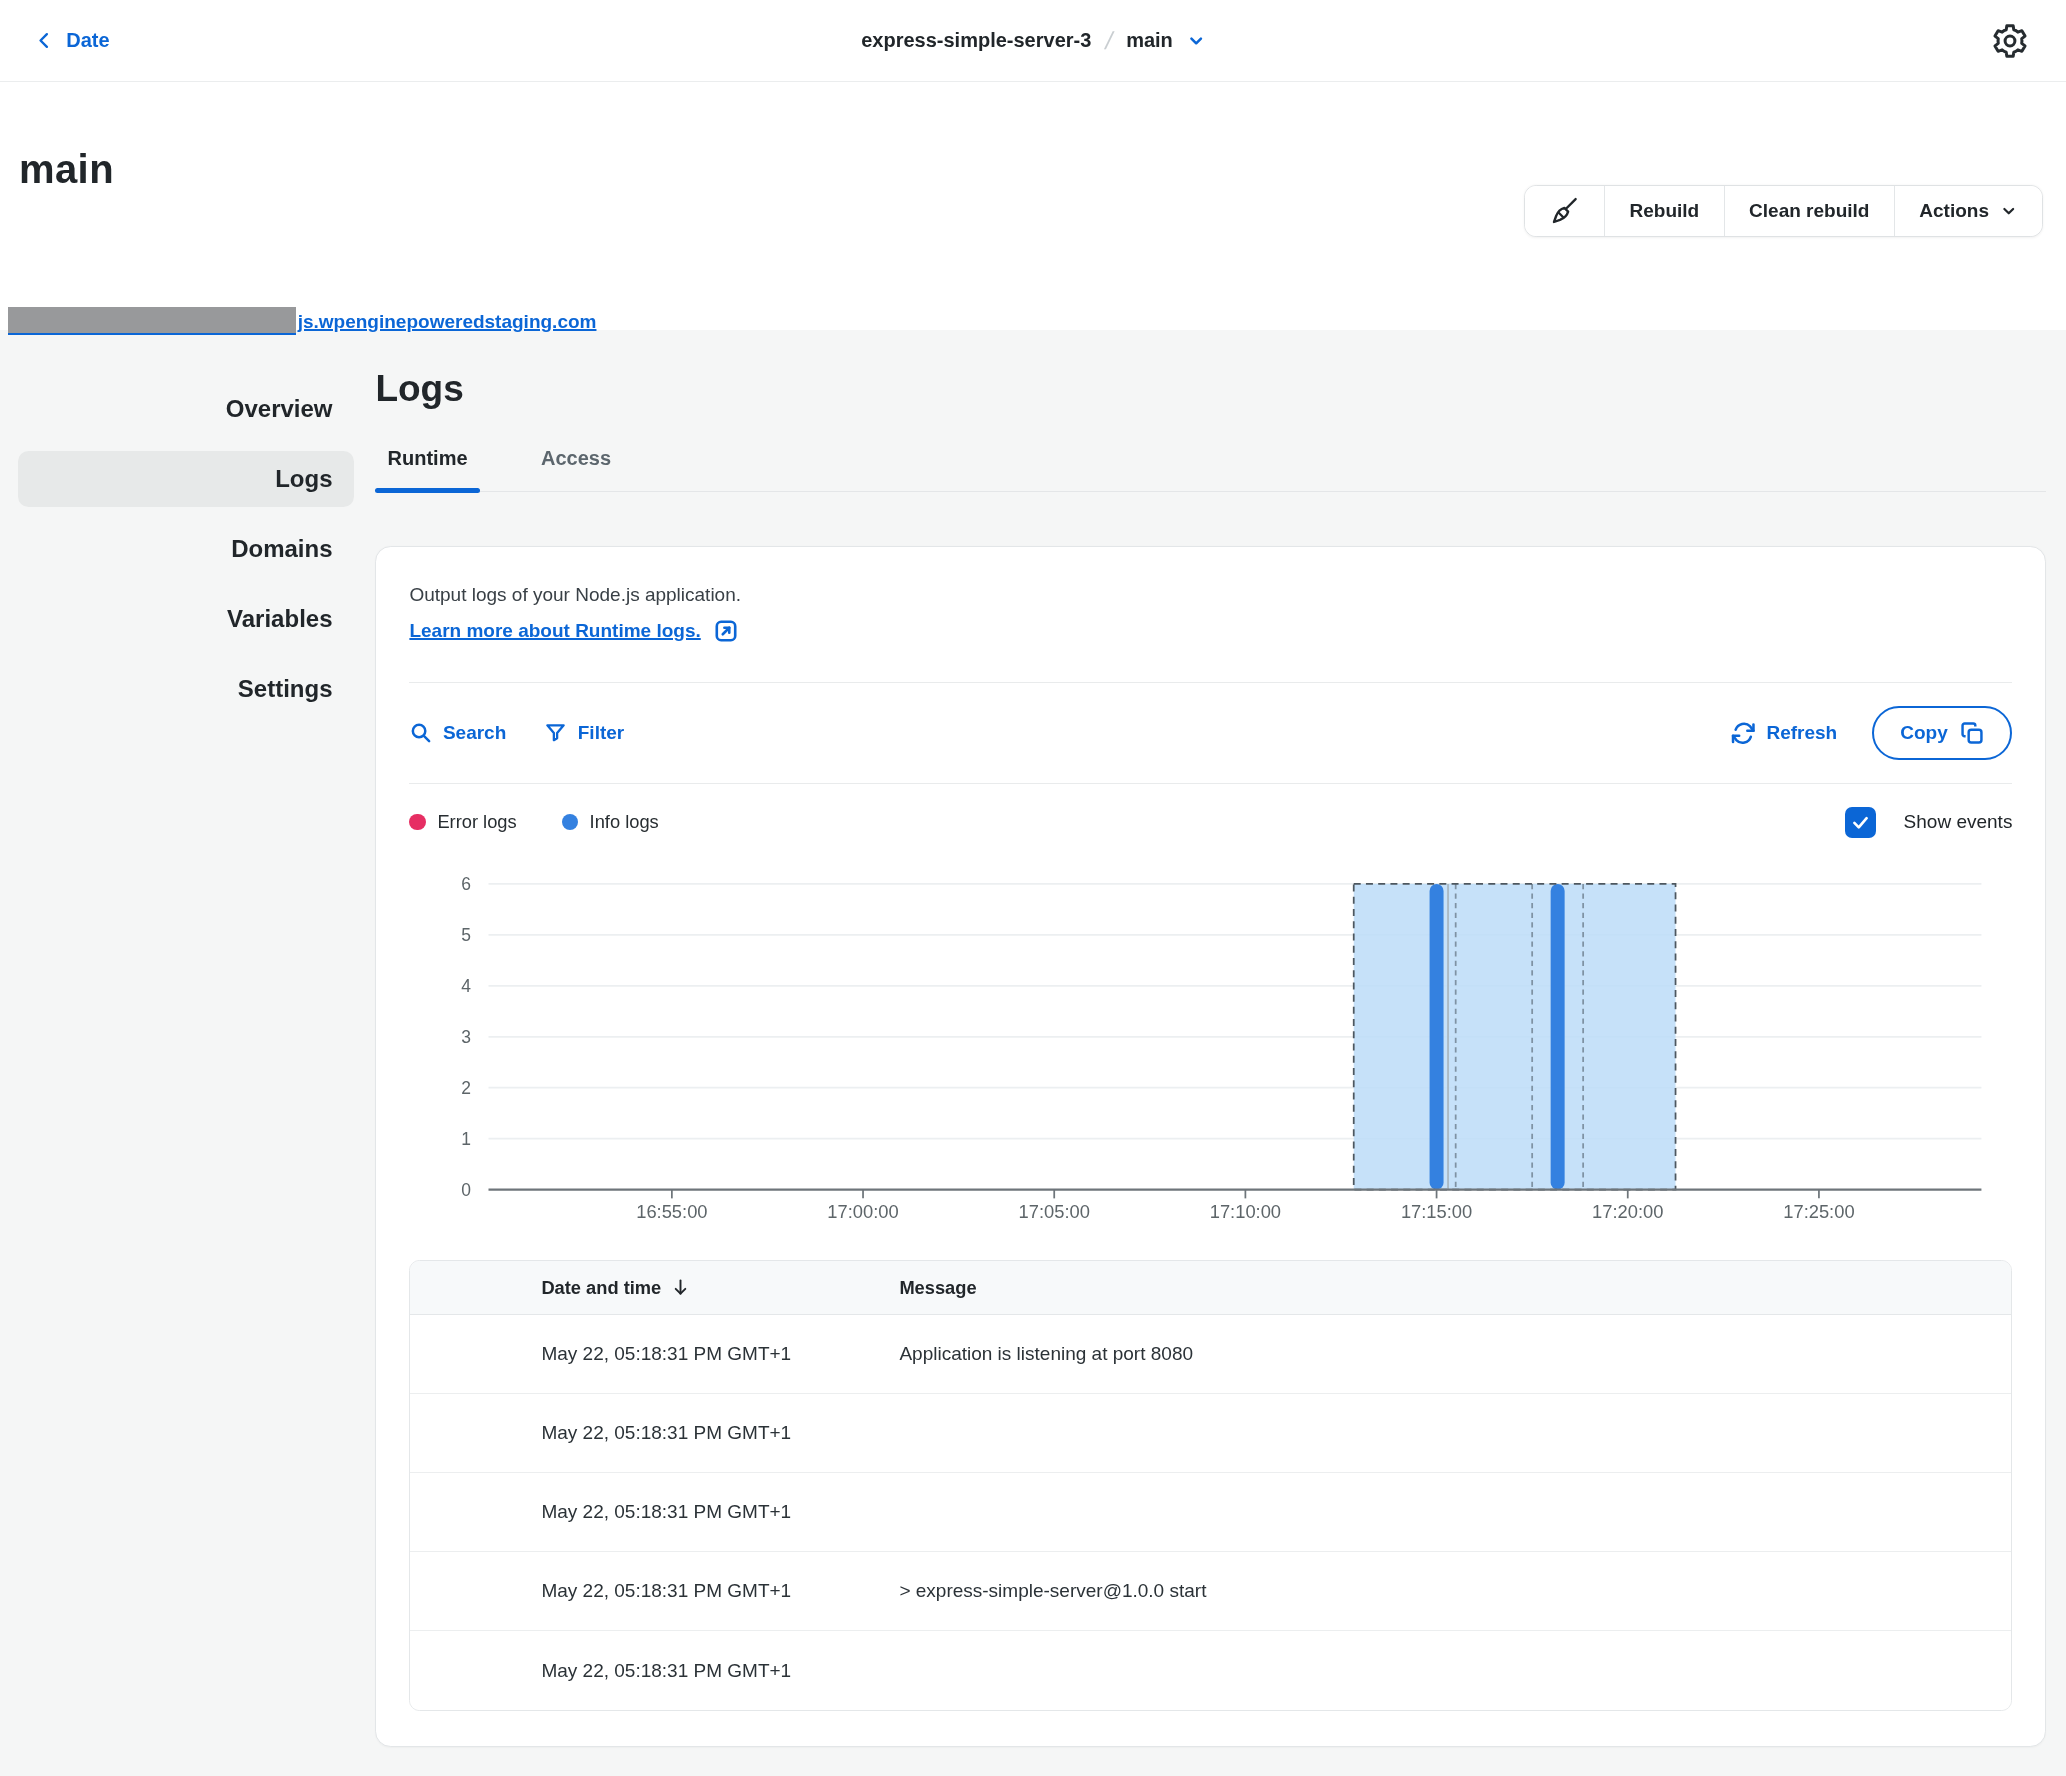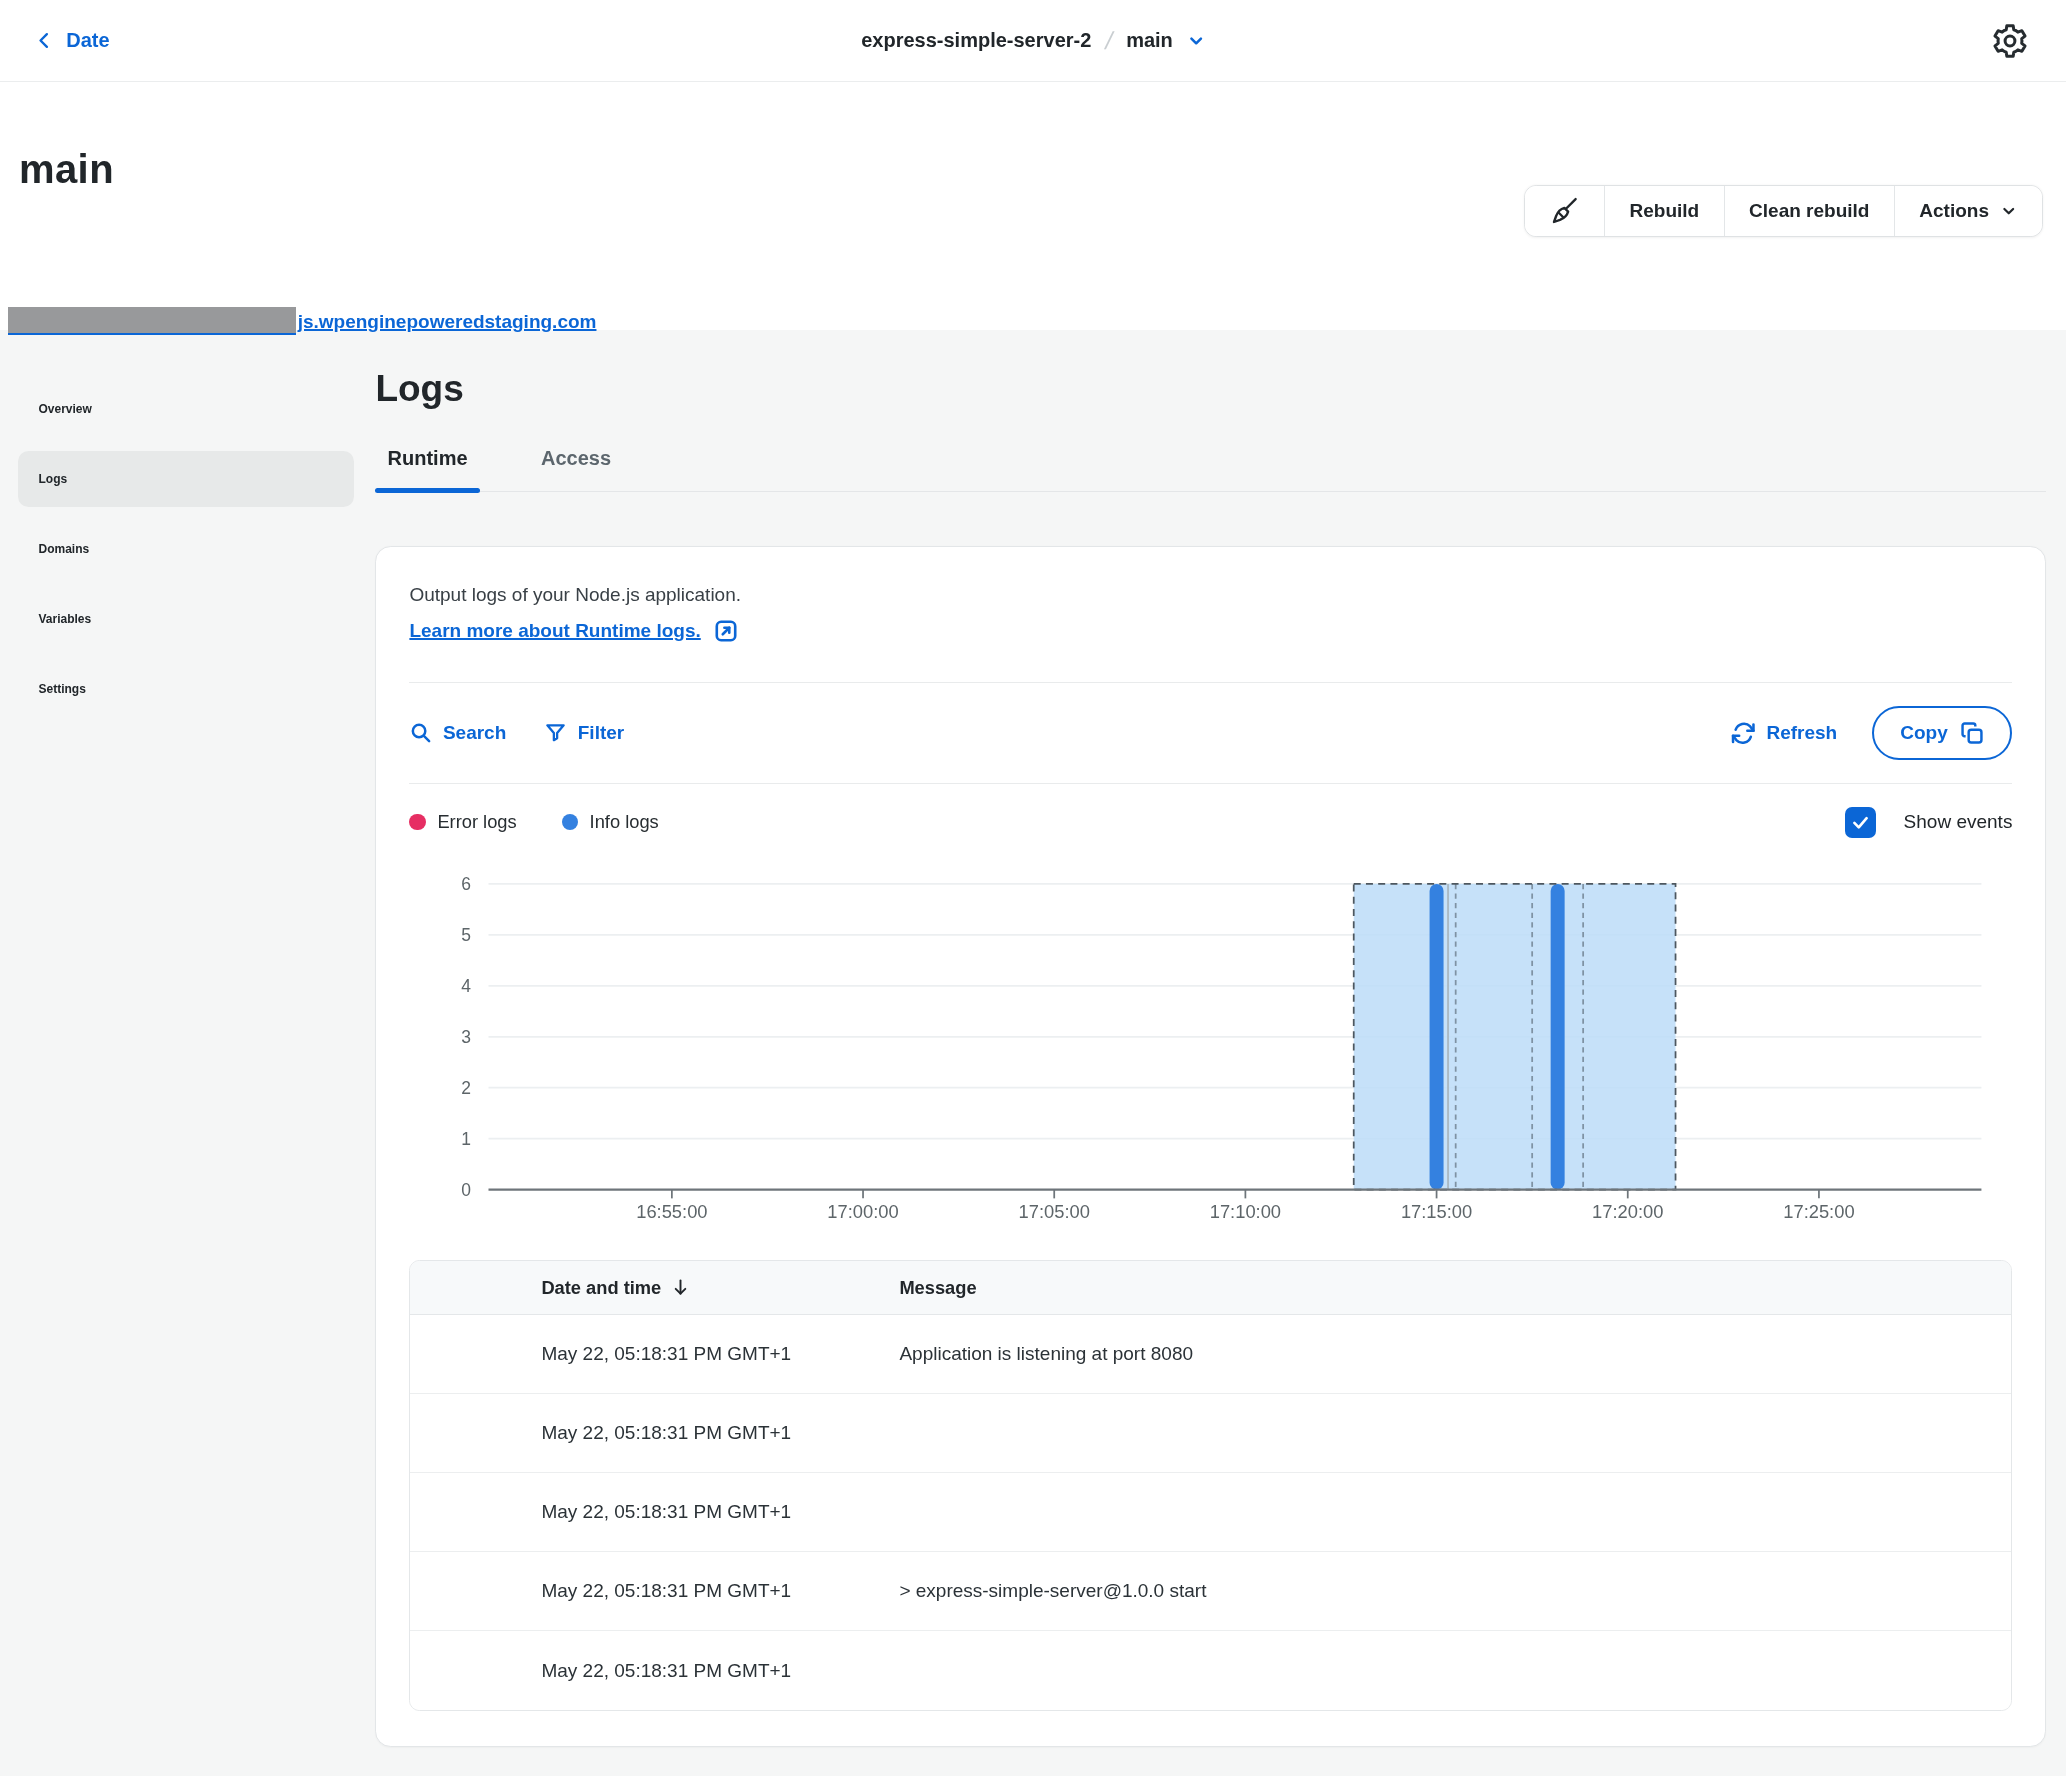--- a/index.html
+++ b/index.html
@@ -30,21 +30,21 @@
   .hero h1{font-size:40px;font-weight:bold;letter-spacing:0.4px;position:absolute;left:19px;top:65px;}
   .env-url{position:absolute;left:8px;top:225px;font-size:19px;font-weight:bold;color:var(--accent);text-decoration:underline;text-decoration-thickness:1.7px;white-space:nowrap;}
   .redact{display:inline-block;width:288px;height:28px;background:#98999b;vertical-align:-7px;margin-right:1.7px;border-bottom:2.6px solid var(--accent);}
   .btn-group{position:absolute;right:24.5px;top:103px;display:flex;align-items:stretch;height:52px;background:#fff;border:1.3px solid #dfe2e4;border-radius:12.2px;box-shadow:0 0.9px 2.6px rgba(0,0,0,.06);overflow:hidden;}
   .btn-seg{display:flex;align-items:center;padding:0 24.5px;font-size:19px;font-weight:bold;color:var(--ink);cursor:pointer;gap:10.5px;background:#fff;border:none;}
   .btn-sep{width:0.9px;background:#e3e6e8;}
 
   
   .lower{background:var(--pagebg);display:flex;height:1446px;}
   .sidebar{width:371px;flex:0 0 371px;padding:51px 17.5px 0 17.5px;}
-  .side-item{height:56px;line-height:56px;padding:0 21px;font-size:12px;font-weight:bold;color:var(--ink);border-radius:10.5px;cursor:pointer;margin-bottom:14px;}
+  .side-item{height:56px;line-height:56px;padding:0 21px;font-size:24px;font-weight:bold;color:var(--ink);border-radius:10.5px;cursor:pointer;margin-bottom:14px;text-align:right;}
   .side-item.active{background:#e7e9e9;}
   .main{flex:1;padding:38px 24.5px 0 4.4px;}
   .main h2{font-size:37px;font-weight:bold;}
   .tabs{display:flex;gap:49px;margin-top:37px;border-bottom:0.9px solid #e4e6e8;}
   .tab{position:relative;padding:0 12.2px 21px 12.2px;font-size:20px;font-weight:bold;color:#5c666d;cursor:pointer;}
   .tab.active{color:var(--ink);}
   .tab.active::after{content:"";position:absolute;left:0;right:0;bottom:-1.7px;height:5.2px;border-radius:3.5px;background:var(--accent);}
 
   
   .card{margin-top:54px;background:#fff;border:0.9px solid var(--border);border-radius:15.7px;padding:15.7px 33px 35px 33px;box-shadow:0 0.9px 1.7px rgba(0,0,0,.03);}
@@ -82,21 +82,21 @@
 <div class="topnav">
   <a class="apps-link">
     <span>
       <svg width="19" height="19" viewBox="0 0 24 24" fill="none" stroke="#0b66d6" stroke-width="3" stroke-linecap="round" stroke-linejoin="round">
           <polyline points="15 4 7 12 15 20"></polyline>
         </svg>
     </span>
     <span>Date</span>
   </a>
   <div class="crumbs">
-    <span>express-simple-server-2</span>
+    <span>express-simple-server-3</span>
     <span class="crumb-sep">/</span>
     <span>main</span>
     <span>
       <svg width="19" height="19" viewBox="0 0 24 24" fill="none" stroke="#0b66d6" stroke-width="3.2" stroke-linecap="round" stroke-linejoin="round">
           <polyline points="6 9.5 12 15.5 18 9.5"></polyline>
         </svg>
     </span>
   </div>
   <span class="gear">
     <svg width="38" height="38" viewBox="0 0 24 24" fill="none" stroke="#262c30" stroke-width="1.9" stroke-linejoin="round">

